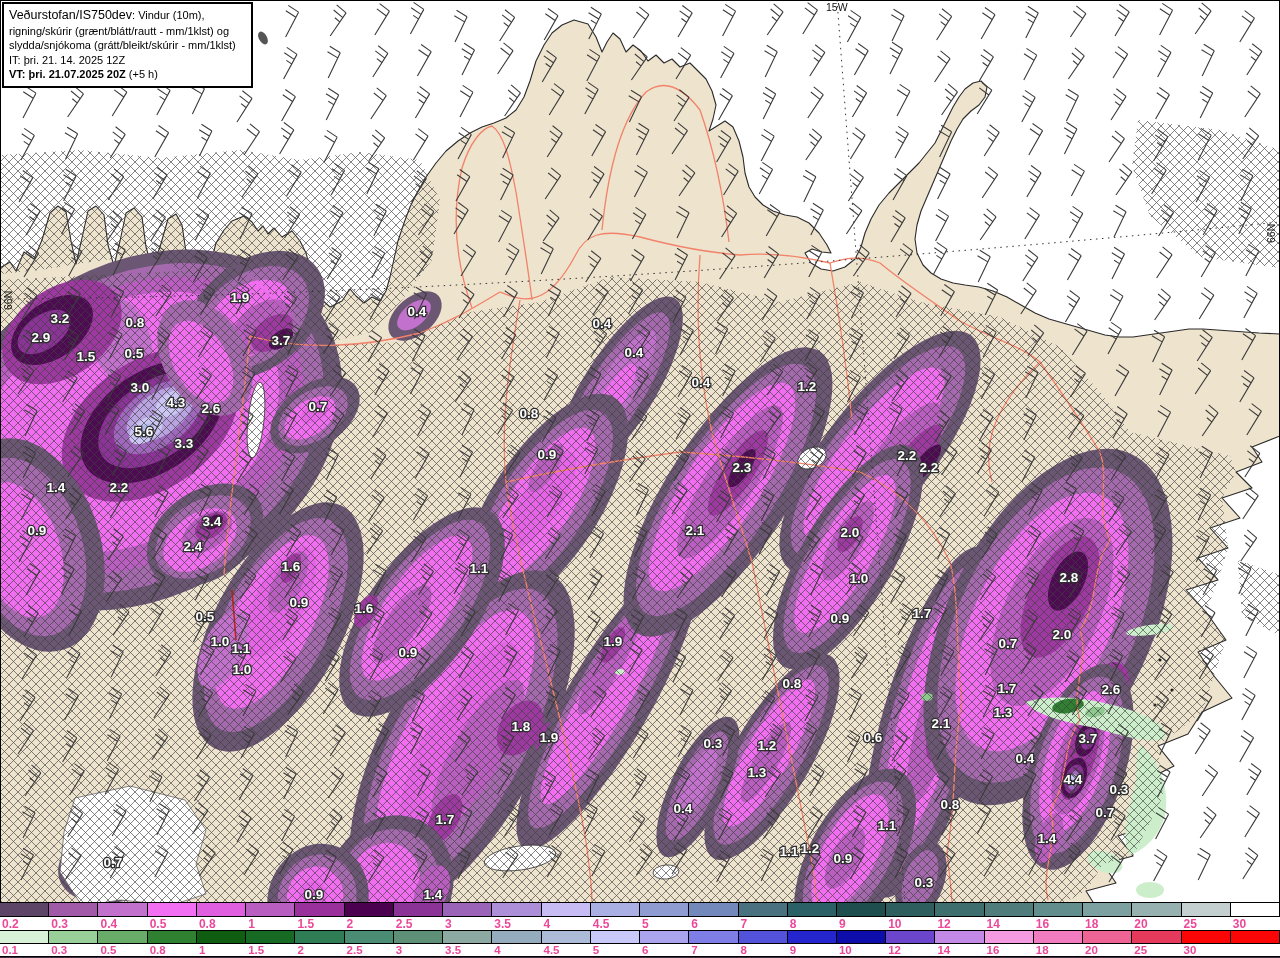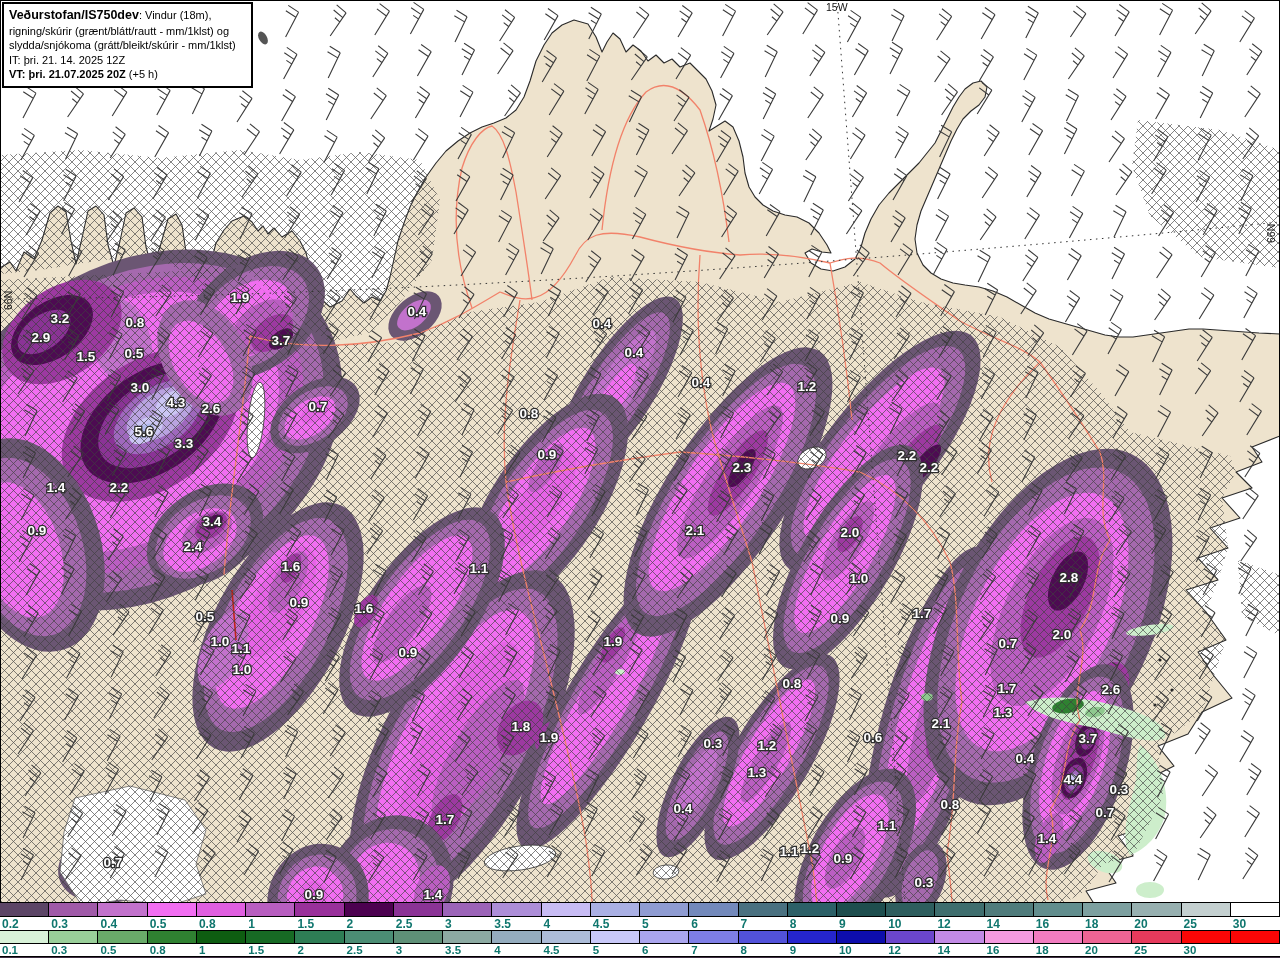--- a/index.html
+++ b/index.html
@@ -3,28 +3,28 @@
 <meta charset="utf-8">
 <style>
   html,body{margin:0;padding:0;background:#fff;}
   #stage{position:relative;width:1280px;height:958px;overflow:hidden;
          font-family:"Liberation Sans",sans-serif;background:#fff;}
   #map{position:absolute;left:0;top:0;}
   
   #title-box{position:absolute;left:2px;top:2px;width:237px;background:#ffffff;
              border:2px solid #000;padding:3px 5px 4px 5px;
              font-size:11px;line-height:1.32;color:#000;}
-  #title-box .pn{font-weight:bold;font-size:12.5px;}
+  #title-box .pn{font-weight:normal;font-size:12.5px;}
   #title-box .b{font-weight:bold;}
   
   #legend{position:absolute;left:0;top:902px;width:1280px;}
   .lbar{position:relative;display:flex;border-top:1px solid #000;border-bottom:1px solid #000;
         box-sizing:border-box;}
   .lbar div{flex:1;border-right:1px solid #000;box-sizing:border-box;}
-  .llab{position:relative;background:#fff;font-weight:bold;color:#0f766e;}
+  .llab{position:relative;background:#fff;font-weight:bold;color:#ec4899;}
   .llab span{position:absolute;top:0;}
   #lt-bar{height:15px;}
   #lt-lab{height:13px;font-size:12px;}
   #lb-bar{height:14px;}
   #lb-lab{height:12px;font-size:11.5px;}
   #lfoot{height:4px;background:#3f2e43;border-top:1px solid #000;}
 </style>
 </head>
 <body>
 
@@ -936,21 +936,21 @@
         <text x="1088" y="743" text-anchor="middle" font-size="13.5" font-weight="bold" font-family="&quot;Liberation Sans&quot;,sans-serif" fill="#ffffff" stroke="#2e2e2e" stroke-width="2.6" paint-order="stroke">3.7</text>
         <text x="1073" y="784" text-anchor="middle" font-size="13.5" font-weight="bold" font-family="&quot;Liberation Sans&quot;,sans-serif" fill="#ffffff" stroke="#2e2e2e" stroke-width="2.6" paint-order="stroke">4.4</text>
         <text x="1119" y="794" text-anchor="middle" font-size="13.5" font-weight="bold" font-family="&quot;Liberation Sans&quot;,sans-serif" fill="#ffffff" stroke="#2e2e2e" stroke-width="2.6" paint-order="stroke">0.3</text>
         <text x="1105" y="817" text-anchor="middle" font-size="13.5" font-weight="bold" font-family="&quot;Liberation Sans&quot;,sans-serif" fill="#ffffff" stroke="#2e2e2e" stroke-width="2.6" paint-order="stroke">0.7</text>
         <text x="1047" y="843" text-anchor="middle" font-size="13.5" font-weight="bold" font-family="&quot;Liberation Sans&quot;,sans-serif" fill="#ffffff" stroke="#2e2e2e" stroke-width="2.6" paint-order="stroke">1.4</text>
       </g>
       <rect x="0.5" y="0.5" width="1279" height="957" fill="none" stroke="#000" stroke-width="1"></rect>
     </svg>
 
   <div id="title-box">
-    <div><span class="pn">Veðurstofan/IS750dev</span><span>: Vindur (18m),</span></div>
+    <div><span class="pn">Veðurstofan/IS750dev</span><span>: Vindur (10m),</span></div>
     <div>rigning/skúrir (grænt/blátt/rautt - mm/1klst) og</div>
     <div>slydda/snjókoma (grátt/bleikt/skúrir - mm/1klst)</div>
     <div>IT: þri. 21. 14. 2025 12Z</div>
     <div><span class="b">VT: þri. 21.07.2025 20Z</span><span> (+5 h)</span></div>
   </div>
 
   <div id="legend">
     <div id="lt-bar" class="lbar">
         <div style="background: rgb(92, 69, 102);"></div>
         <div style="background: rgb(160, 90, 168);"></div>

